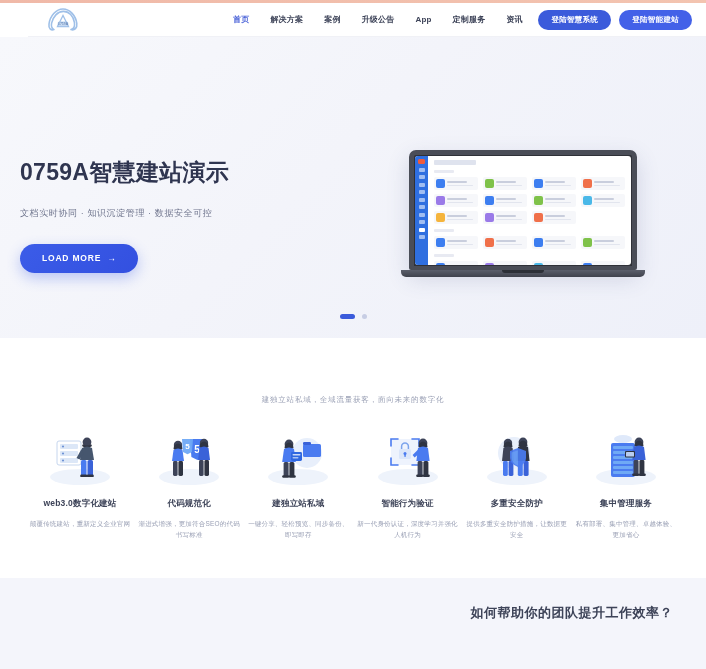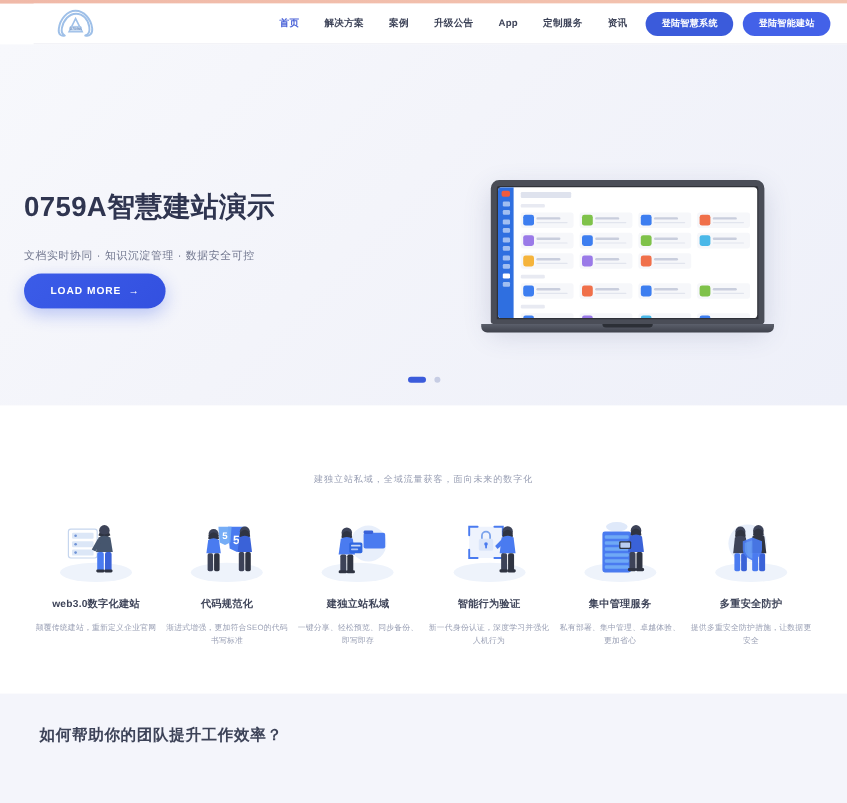--- a/index.html
+++ b/index.html
@@ -89,21 +89,21 @@
     letter-spacing:.3px;
     line-height:1.2;
   }
   .hero-sub {
     margin-top:20px;
     font-size:9px;
     color:#70768e;
     letter-spacing:.6px;
   }
   .load-more {
-    margin-top:8px;
+    margin-top:24px;
     display:inline-flex;
     align-items:center;
     justify-content:center;
     gap:6px;
     background:linear-gradient(135deg,#3b5ce8,#3350e0);
     color:#fff;
     border:none;
     border-radius:18px;
     height:29px;
     padding:0 22px;
@@ -242,21 +242,21 @@
   }
 
   
   .cta {
     margin-top:37px;
     background:#f4f5fb;
     padding:26px 33px 0;
     height:121px;
   }
   .cta-title {
-    text-align:left;
+    text-align:right;
     font-size:13px;
     font-weight:700;
     color:#3d4358;
     letter-spacing:.5px;
   }
 </style>
 </head>
 <body>
 
 <div class="topline"></div>
@@ -551,20 +551,43 @@
           <path d="M47 17 q5 -3 10 0 l1.6 13 h-13.2 z" fill="#4a7bf0"></path>
           <path d="M47.6 18 l-6 6 2 2.4 5.4 -4.4 z" fill="#4a7bf0"></path>
           <rect x="46.6" y="30" width="5" height="15" rx="1.5" fill="#3d4358"></rect>
           <rect x="52.4" y="30" width="5" height="15" rx="1.5" fill="#2f3442"></rect>
           <rect x="45.2" y="43.4" width="7" height="2.6" rx="1.2" fill="#2f3442"></rect>
           <rect x="51.8" y="43.4" width="7" height="2.6" rx="1.2" fill="#2f3442"></rect>
         </svg>
       </div>
       <div class="card-title">智能行为验证</div>
       <div class="card-desc">新一代身份认证，深度学习并强化人机行为</div>
+    </div>
+
+    <div class="card">
+      <div class="card-art">
+        <svg width="74" height="56" viewBox="0 0 74 56">
+          <ellipse cx="37" cy="46" rx="30" ry="8" fill="#eef3fb"></ellipse>
+          <circle cx="34" cy="22" r="16" fill="#e8effb"></circle>
+          <circle cx="28" cy="12" r="4.2" fill="#3d4358"></circle>
+          <path d="M24 13 q4 -5 8 0 l.5 3 q-4.5 3 -9 0 z" fill="#2f3442"></path>
+          <path d="M23.4 17 q4.6 -3 9.2 0 l1.4 13 h-12 z" fill="#3d4358"></path>
+          <rect x="23" y="30" width="4.8" height="15" rx="1.4" fill="#4a7bf0"></rect>
+          <rect x="28.6" y="30" width="4.8" height="15" rx="1.4" fill="#3a62d8"></rect>
+          <circle cx="43" cy="11" r="4.4" fill="#3d4358"></circle>
+          <path d="M39 12 q4 -5 8 0 l.5 3 q-4.5 3 -9 0 z" fill="#2f3442"></path>
+          <path d="M38 16 q5 -3 10 0 l1.6 14 h-13.2 z" fill="#2f3442"></path>
+          <rect x="37.8" y="30" width="5" height="15" rx="1.4" fill="#4a7bf0"></rect>
+          <rect x="43.6" y="30" width="5" height="15" rx="1.4" fill="#3a62d8"></rect>
+          <path d="M30 20 l8 -3 8 3 v7 q0 6 -8 9 q-8 -3 -8 -9 z" fill="#4a7bf0" opacity=".92"></path>
+          <path d="M38 19.2 v15.4 q-6.4 -2.6 -6.4 -7.6 v-5.4 z" fill="#6fa9f5" opacity=".6"></path>
+        </svg>
+      </div>
+      <div class="card-title">多重安全防护</div>
+      <div class="card-desc">提供多重安全防护措施，让数据更安全</div>
     </div>
 
     <div class="card">
       <div class="card-art">
         <svg width="74" height="56" viewBox="0 0 74 56">
           <ellipse cx="37" cy="46" rx="30" ry="8" fill="#eef3fb"></ellipse>
           <ellipse cx="34" cy="8" rx="9" ry="4" fill="#dfe9fa"></ellipse>
           <rect x="22" y="12" width="24" height="34" rx="2" fill="#4a7bf0"></rect>
           <rect x="24" y="15" width="20" height="3" rx="1" fill="#6fa9f5"></rect>
           <rect x="24" y="20" width="20" height="3" rx="1" fill="#6fa9f5"></rect>
@@ -581,42 +604,19 @@
           <rect x="44.6" y="29" width="5" height="15" rx="1.4" fill="#3d4358"></rect>
           <rect x="50.4" y="29" width="5" height="15" rx="1.4" fill="#2f3442"></rect>
           <rect x="43.2" y="42.4" width="7" height="2.6" rx="1.2" fill="#2f3442"></rect>
           <rect x="49.8" y="42.4" width="7" height="2.6" rx="1.2" fill="#2f3442"></rect>
         </svg>
       </div>
       <div class="card-title">集中管理服务</div>
       <div class="card-desc">私有部署、集中管理、卓越体验、更加省心</div>
     </div>
 
-    <div class="card">
-      <div class="card-art">
-        <svg width="74" height="56" viewBox="0 0 74 56">
-          <ellipse cx="37" cy="46" rx="30" ry="8" fill="#eef3fb"></ellipse>
-          <circle cx="34" cy="22" r="16" fill="#e8effb"></circle>
-          <circle cx="28" cy="12" r="4.2" fill="#3d4358"></circle>
-          <path d="M24 13 q4 -5 8 0 l.5 3 q-4.5 3 -9 0 z" fill="#2f3442"></path>
-          <path d="M23.4 17 q4.6 -3 9.2 0 l1.4 13 h-12 z" fill="#3d4358"></path>
-          <rect x="23" y="30" width="4.8" height="15" rx="1.4" fill="#4a7bf0"></rect>
-          <rect x="28.6" y="30" width="4.8" height="15" rx="1.4" fill="#3a62d8"></rect>
-          <circle cx="43" cy="11" r="4.4" fill="#3d4358"></circle>
-          <path d="M39 12 q4 -5 8 0 l.5 3 q-4.5 3 -9 0 z" fill="#2f3442"></path>
-          <path d="M38 16 q5 -3 10 0 l1.6 14 h-13.2 z" fill="#2f3442"></path>
-          <rect x="37.8" y="30" width="5" height="15" rx="1.4" fill="#4a7bf0"></rect>
-          <rect x="43.6" y="30" width="5" height="15" rx="1.4" fill="#3a62d8"></rect>
-          <path d="M30 20 l8 -3 8 3 v7 q0 6 -8 9 q-8 -3 -8 -9 z" fill="#4a7bf0" opacity=".92"></path>
-          <path d="M38 19.2 v15.4 q-6.4 -2.6 -6.4 -7.6 v-5.4 z" fill="#6fa9f5" opacity=".6"></path>
-        </svg>
-      </div>
-      <div class="card-title">多重安全防护</div>
-      <div class="card-desc">提供多重安全防护措施，让数据更安全</div>
-    </div>
-
   </div>
 </section>
 
 <section class="cta">
   <h3 class="cta-title">如何帮助你的团队提升工作效率？</h3>
 
 </section>
 
 </body></html>

